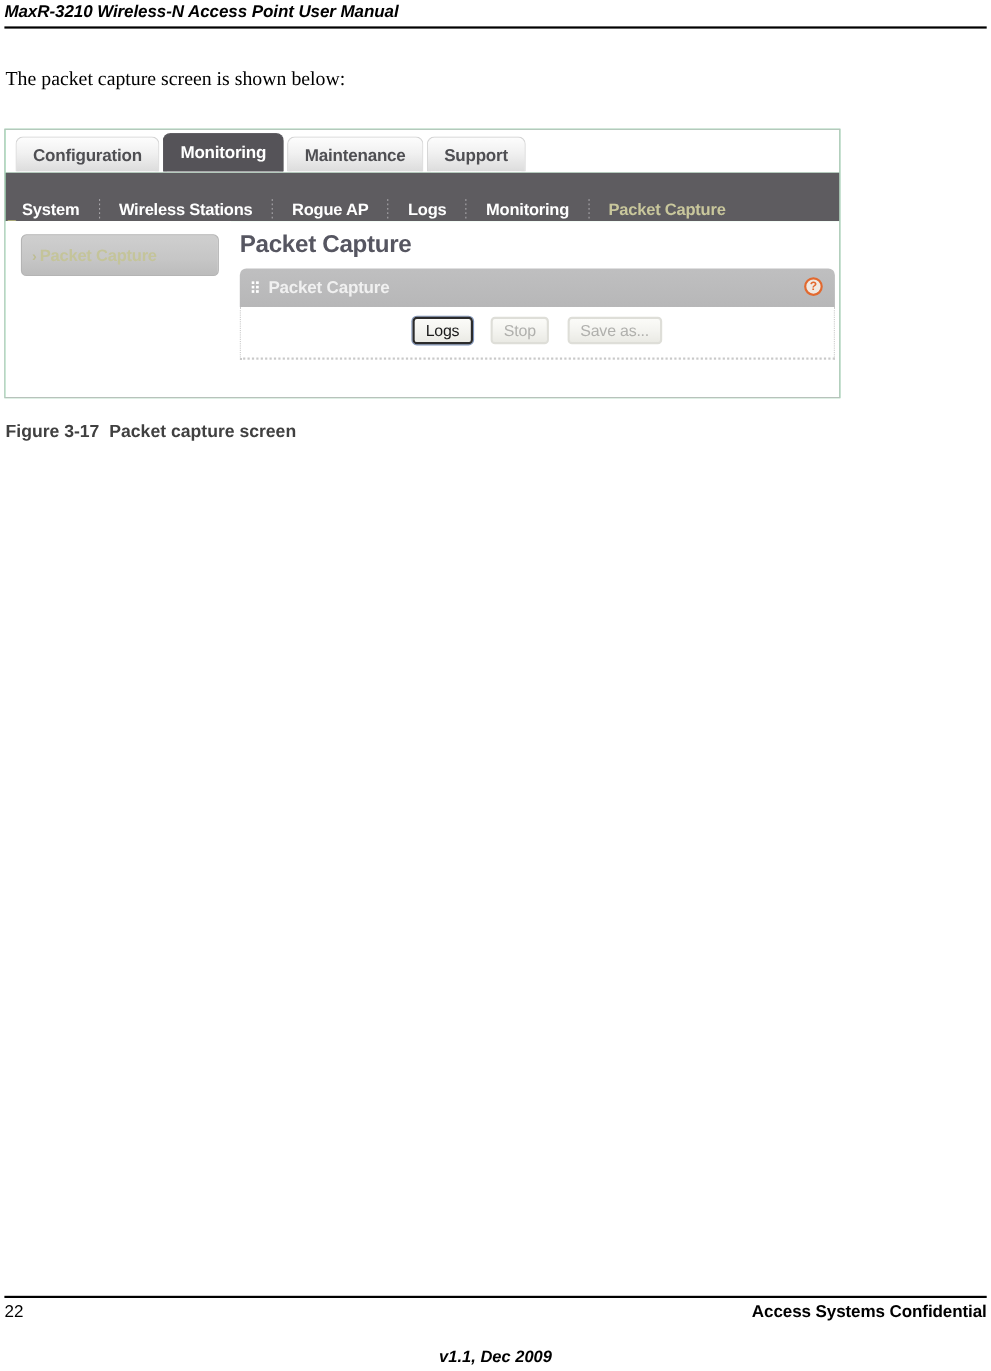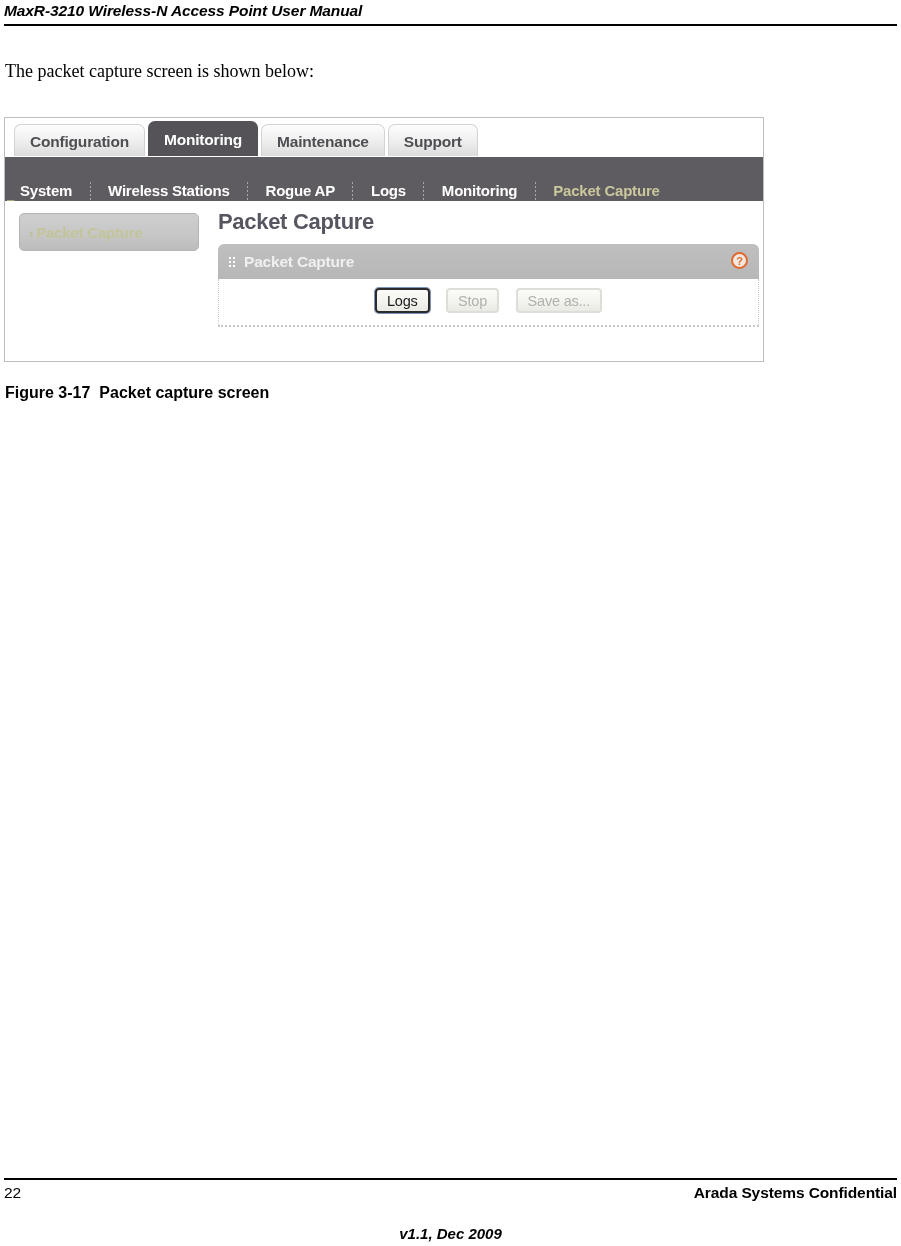--- a/index.html
+++ b/index.html
@@ -295,21 +295,21 @@
   }
 
   
   #figure-caption {
     position: absolute;
     left: 5px;
     top: 383px;
     font-family: "Liberation Sans", sans-serif;
     font-size: 16px;
     font-weight: bold;
-    color: #000000;
+    color: #404040;
     white-space: nowrap;
     line-height: 20px;
   }
   #figure-caption .cap-gap { display: inline-block; width: 9px; }
 
   
   #page-footer {
     position: absolute;
     left: 4px;
     top: 1178px;
@@ -423,16 +423,16 @@
 </div>
 
 <div id="figure-caption">
   <span>Figure 3-17</span><span class="cap-gap"></span><span>Packet capture screen</span>
 </div>
 
 <div id="page-footer">
   <div class="ftr-rule"></div>
   <div class="ftr-row">
     <span class="ftr-page-no">22</span>
-    <span class="ftr-conf">Arada Systems Confidential</span>
+    <span class="ftr-conf">Access Systems Confidential</span>
   </div>
   <div class="ftr-version">v1.1, Dec 2009</div>
 </div>
 
 </body></html>

